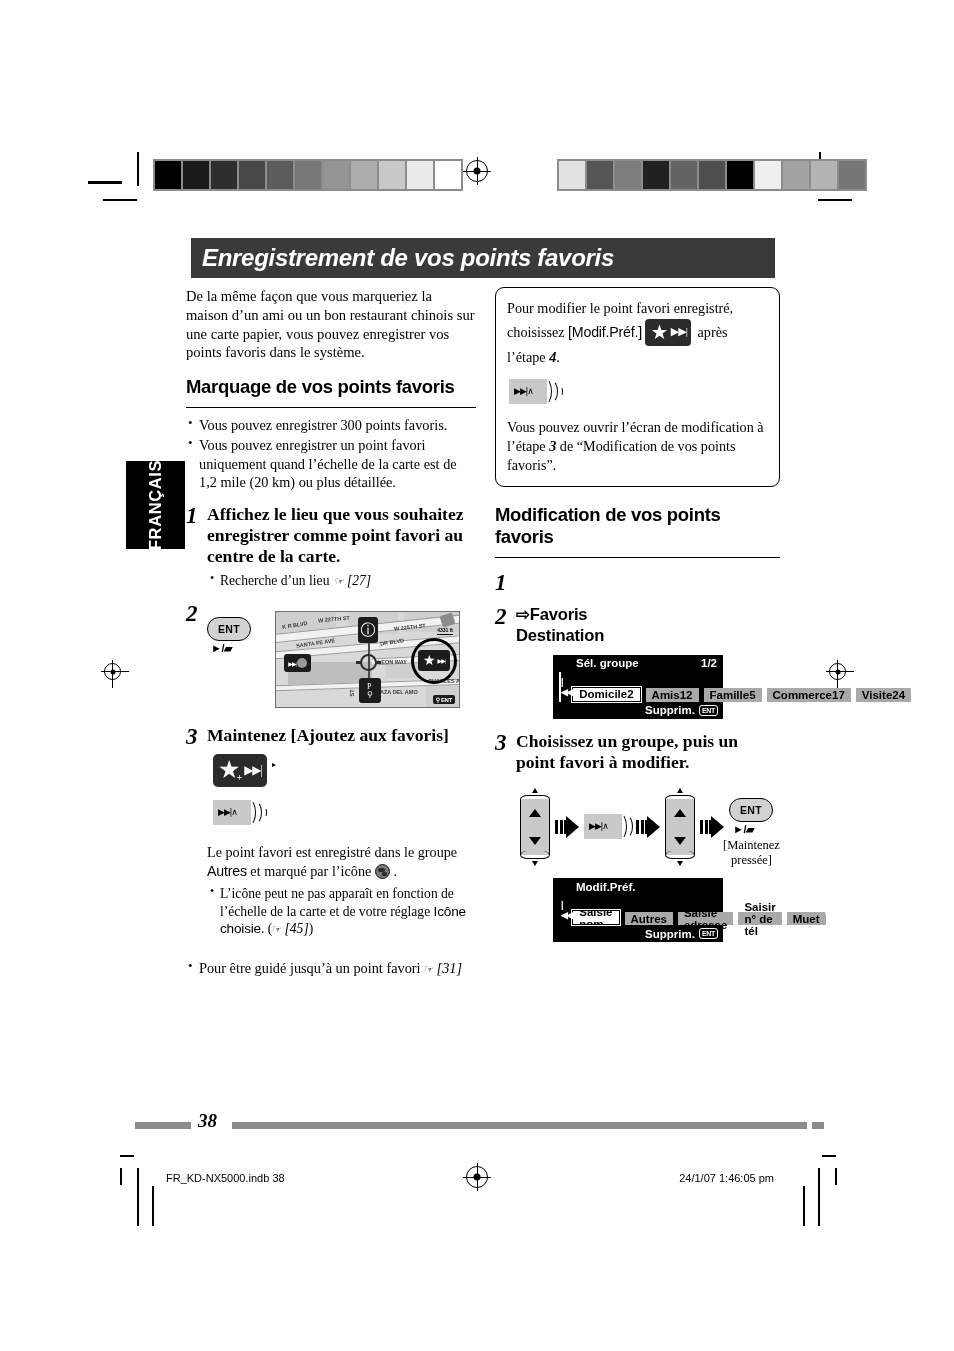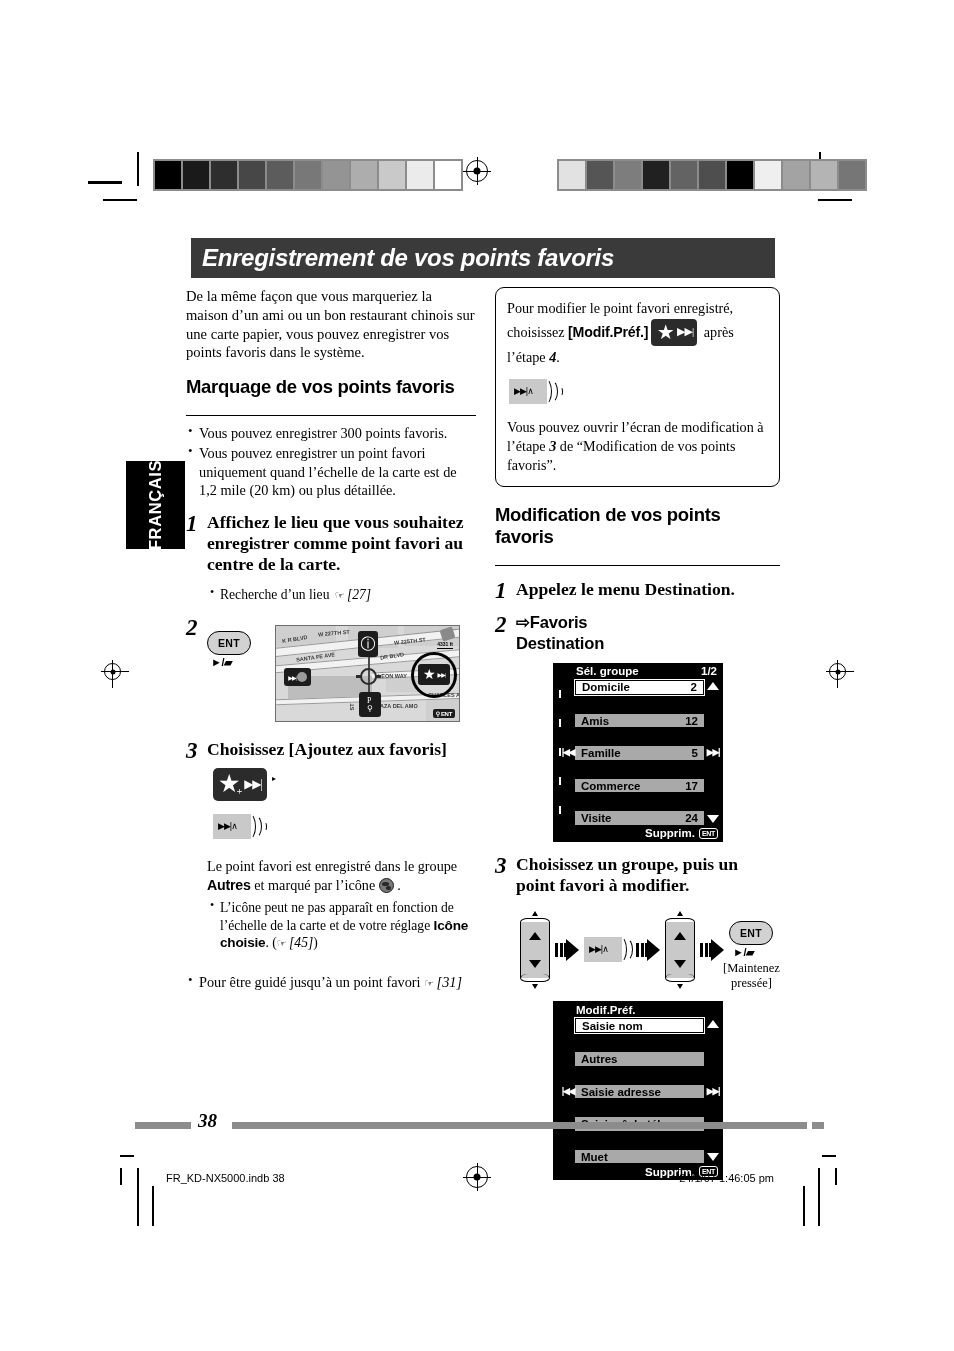--- a/index.html
+++ b/index.html
@@ -65,21 +65,21 @@
   .col-left  { position:absolute; left:186px; top:287px; width:290px; }
   .col-right { position:absolute; left:495px; top:287px; width:285px; }
 
   p.intro {
     margin:0; font-size:14.6px; line-height:1.29; color:#000;
   }
 
   h2.sub {
     font-family:"Liberation Sans", sans-serif;
     font-weight:bold; font-size:18.5px; letter-spacing:-0.3px;
-    margin:14px 0 4px 0; padding:0 0 17px 0;
+    margin:14px 0 4px 0; padding:0 0 9px 0;
     border-bottom:1.6px solid #000;
   }
 
   ul.bullets { margin:8px 0 0 0; padding:0; list-style:none; }
   ul.bullets li {
     position:relative; padding-left:13px; font-size:14.3px;
     line-height:1.27; margin-bottom:2px;
   }
   ul.bullets li::before {
     content:"•"; position:absolute; left:2px; top:-1px; font-size:13px;
@@ -95,35 +95,35 @@
   .step .body { flex:1; }
   .step .head {
     font-size:17.6px; font-weight:bold; line-height:1.21;
   }
   .step .head.sans {
     font-family:"Liberation Sans", sans-serif; font-size:16.6px;
     letter-spacing:-0.2px; line-height:1.22;
   }
   .step .sub-bullet {
     position:relative; padding-left:13px; font-size:13.6px;
-    margin-top:10px; line-height:1.28;
+    margin-top:4px; line-height:1.28;
   }
   .step .sub-bullet::before {
     content:"•"; position:absolute; left:3px; top:-1px; font-size:12px;
   }
   .note-text { font-size:14.2px; line-height:1.3; margin-top:8px; }
   .ref { font-style:italic; }
 
   .tail-bullet {
     position:relative; padding-left:13px; font-size:14.3px;
     margin-top:22px; line-height:1.27;
   }
   .tail-bullet::before { content:"•"; position:absolute; left:2px; top:-1px; font-size:13px; }
 
-  b.sans { font-family:"Liberation Sans", sans-serif; font-weight:bold; letter-spacing:-0.2px; }
+  b.sans { font-family:"Liberation Sans", sans-serif; font-weight:normal; letter-spacing:-0.2px; }
   .bolditalnum { font-weight:bold; font-style:italic; font-family:"Liberation Serif",serif; }
 
   
   .hand { font-size:11px; letter-spacing:-1px; }
 
   
   .callout {
     border:1.5px solid #000; border-radius:9px;
     padding:9px 11px 11px 11px; font-size:14.2px; line-height:1.33;
   }
@@ -240,21 +240,21 @@
   .lcd .side {
     width:21px; display:flex; align-items:center; justify-content:center;
     font-size:9px; color:#fff; font-weight:bold; letter-spacing:-1.3px;
   }
   .lcd .side.left { position:relative; }
   .lcd .side.left .ticks {
     position:absolute; left:5px; top:0; bottom:0;
     display:flex; flex-direction:column; justify-content:space-around;
   }
   .lcd .side.left .ticks i { display:block; width:1.5px; height:8px; background:#fff; }
-  .lcd .rows { flex:1; display:flex; flex-direction:column; gap:19px; }
+  .lcd .rows { flex:1; display:flex; flex-direction:row; gap:5px;align-items:flex-end; }
   .lcd .row {
     display:flex; justify-content:space-between; align-items:center;
     height:13.5px; padding:0 6px;
     background:#a9a9a9; color:#000; font-weight:bold; font-size:11.5px;
   }
   .lcd .row.selected {
     background:#fff; color:#000; border:1.8px solid #000;
     outline:1.5px solid #fff; height:15px;
   }
   .lcd .row .cnt { font-size:11.5px; }
@@ -482,21 +482,21 @@
               <span style="letter-spacing:-0.5px;">⚲&nbsp;</span><span>ENT</span>
             </div>
           </div>
         </div>
       </div>
     </div>
 
     <div class="step" style="margin-top:17px;">
       <div class="num">3</div>
       <div class="body">
-        <div class="head">Choisissez [Ajoutez aux favoris]</div>
+        <div class="head">Maintenez [Ajoutez aux favoris]</div>
 
         <div style="margin-top:8px; margin-left:6px;">
           <div style="position:relative; display:inline-block;">
             <span class="btn-big-star">
               <span class="star">★</span>
               <span class="ff">▶▶|</span>
               <span class="plus">＋</span>
             </span>
             <span style="position:absolute; right:-9px; top:6px; font-size:8px;">▸</span>
           </div>
@@ -546,21 +546,20 @@
       <div>
         <span>Vous pouvez ouvrir l’écran de modification à l’étape </span><b class="bolditalnum">3</b><span> de “Modification de vos points favoris”.</span>
       </div>
     </div>
 
     <h2 class="sub" style="margin-top:17px;">Modification de vos points favoris</h2>
 
     <div class="step">
       <div class="num">1</div>
       <div class="body">
-        <div class="head">Appelez le menu Destination.</div>
       </div>
     </div>
 
     <div class="step" style="margin-top:11px;">
       <div class="num">2</div>
       <div class="body">
         <div class="head sans">
           <span>⇨</span><span>Favoris</span>
         </div>
         <div class="head sans">Destination</div>

